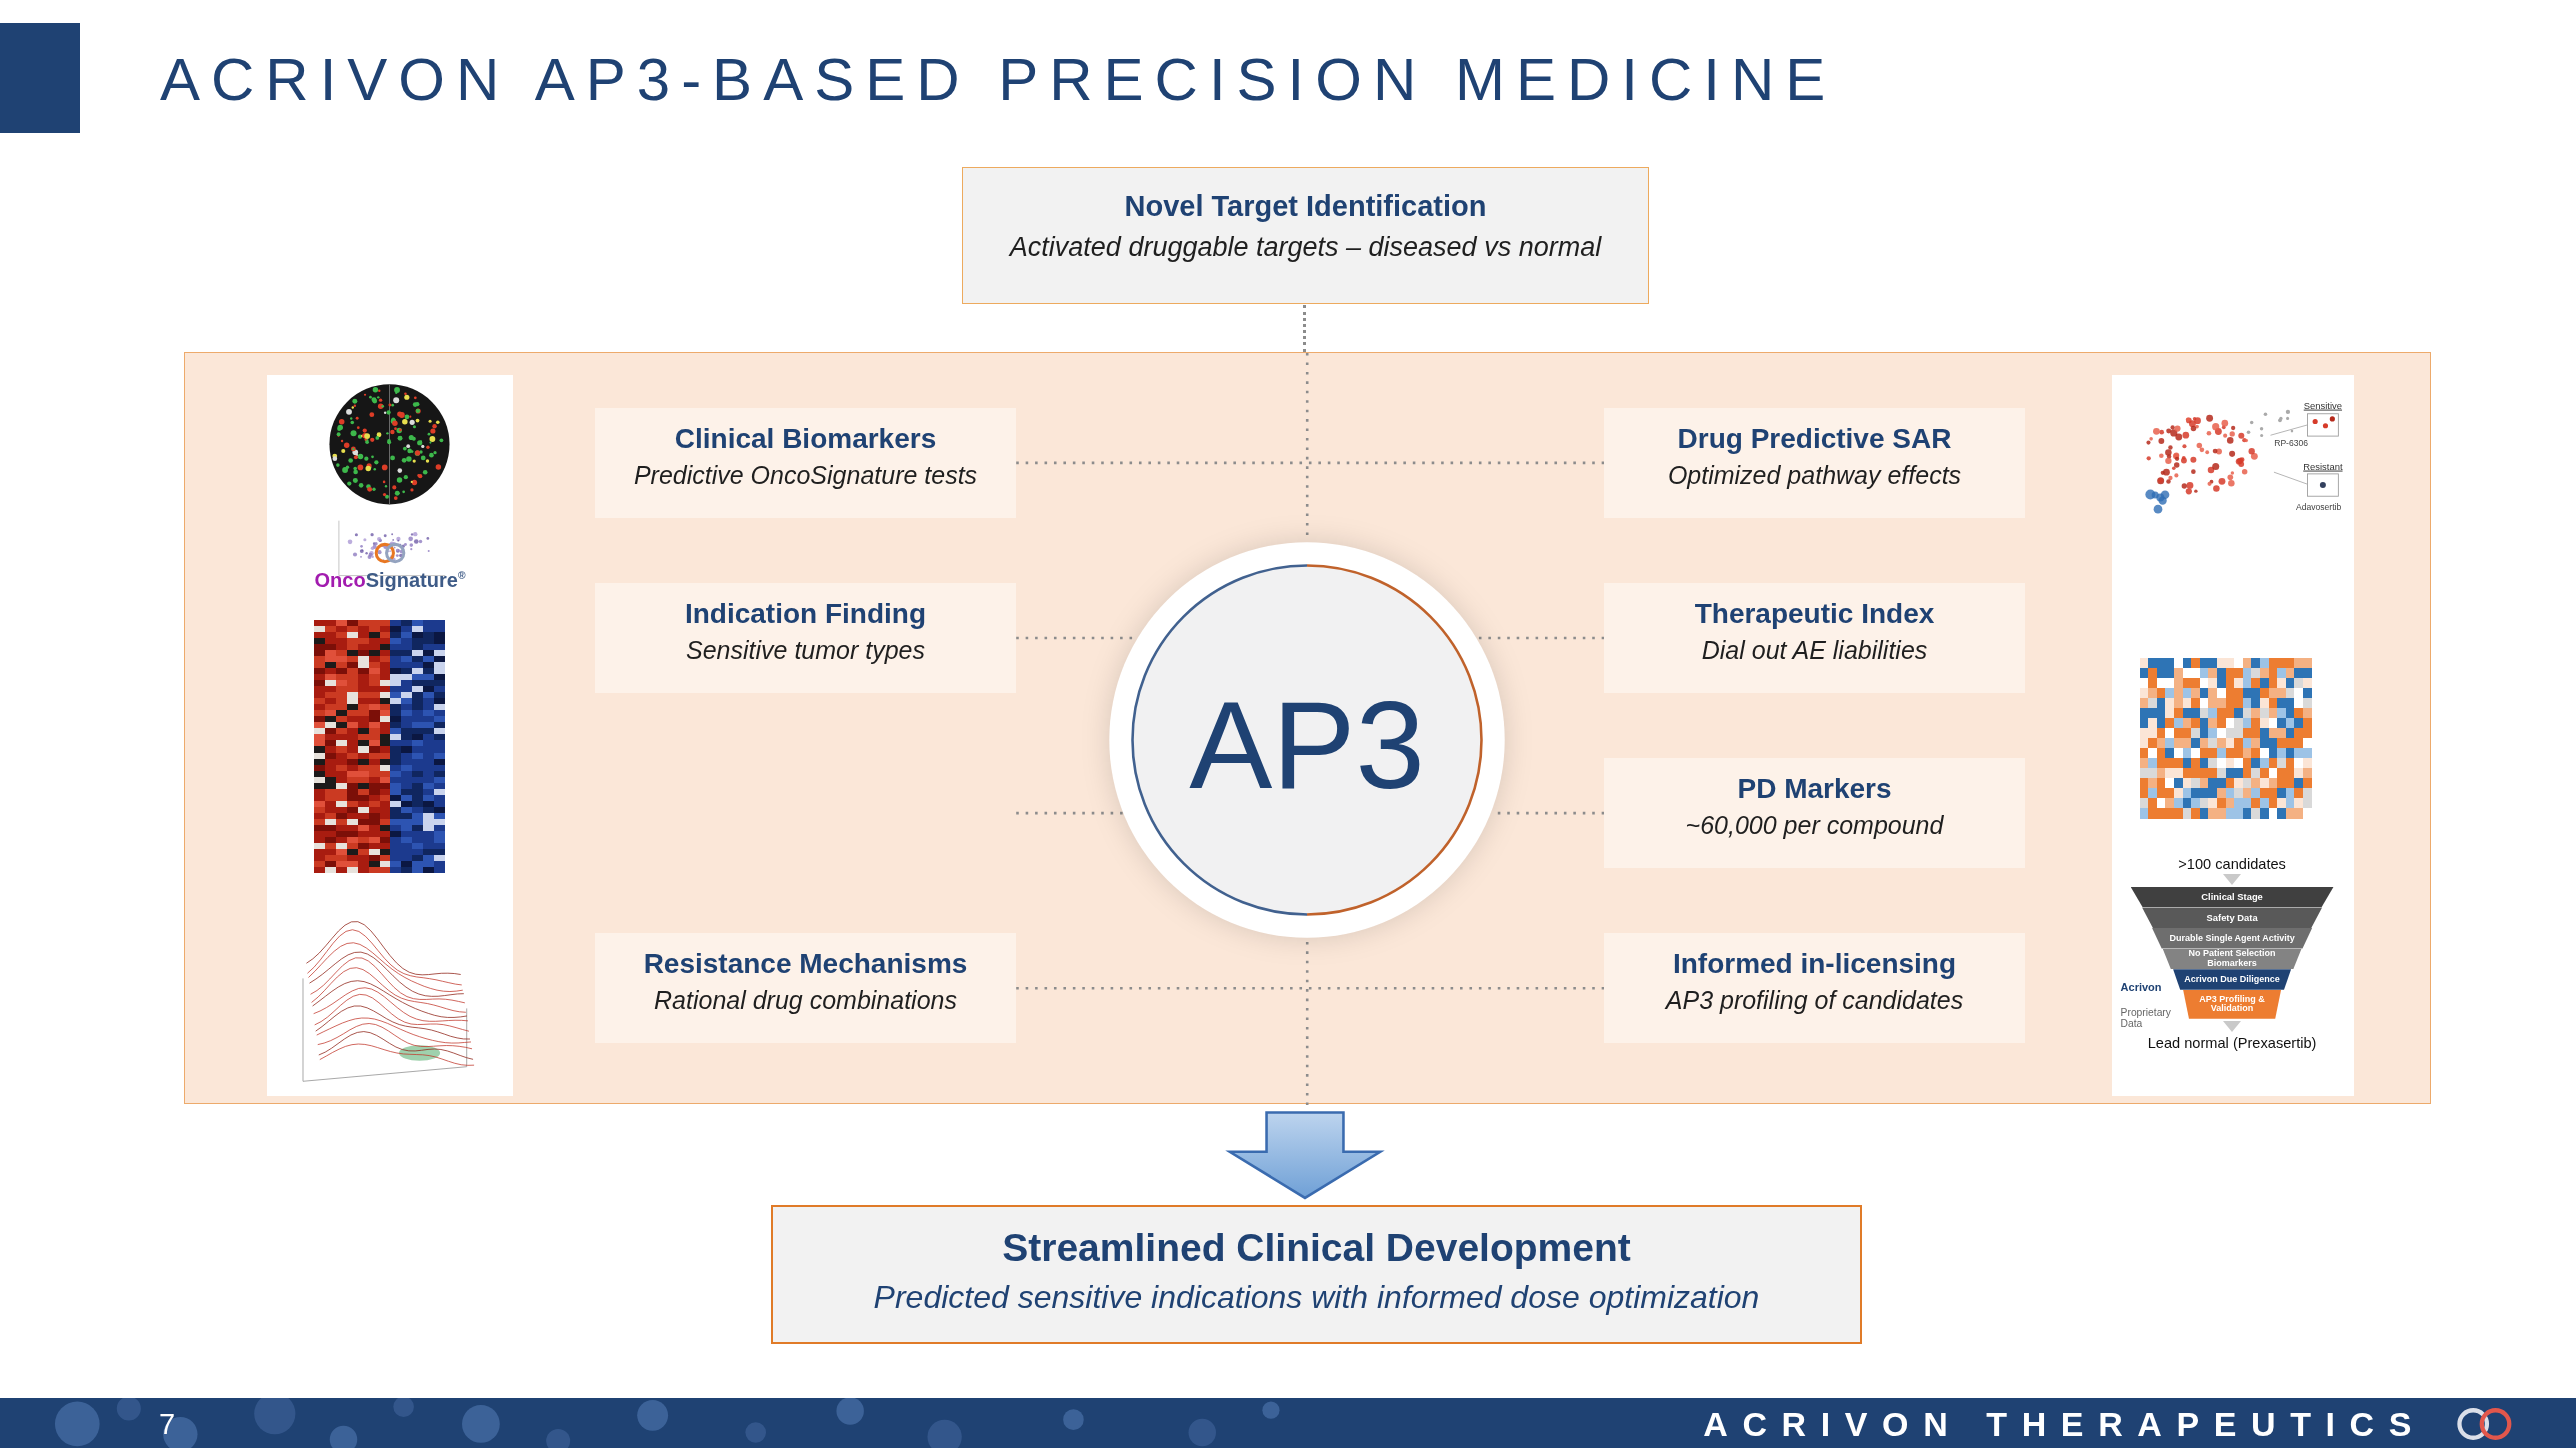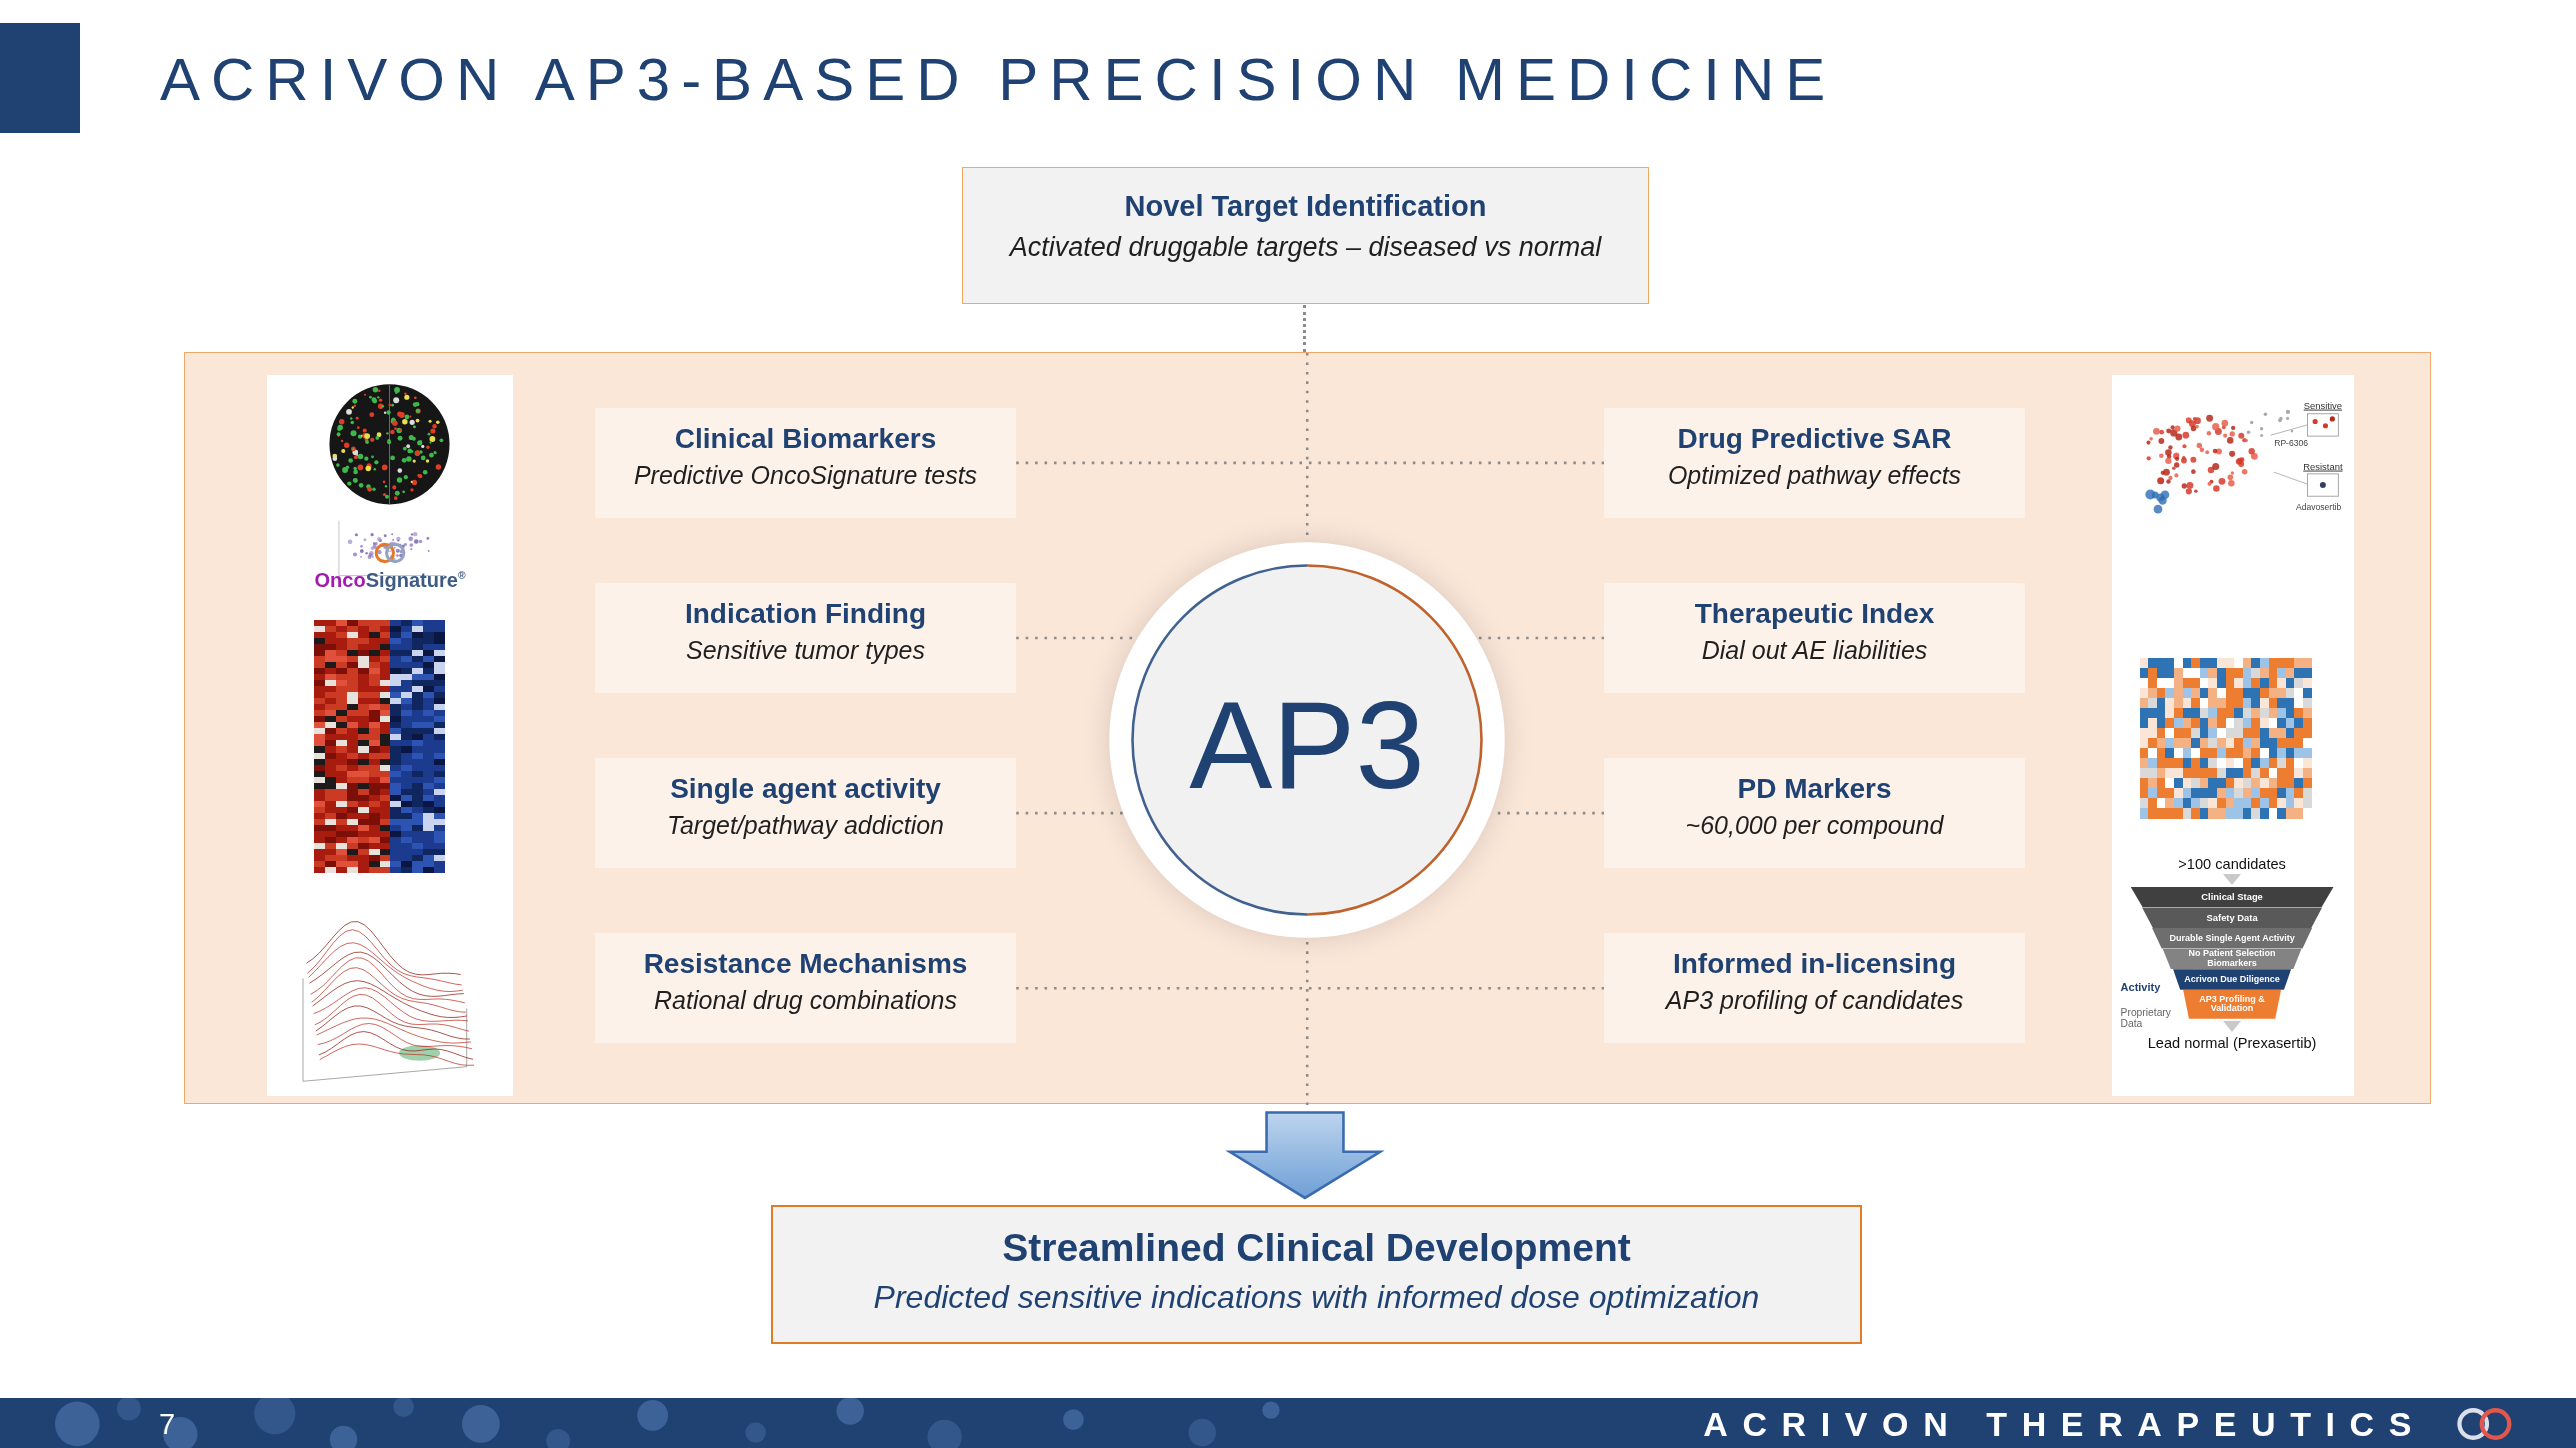--- a/index.html
+++ b/index.html
@@ -868,24 +868,20 @@
     </div>
 
     <div class="pbox lcol row1">
       <div class="pb-title">Clinical Biomarkers</div>
       <div class="pb-sub">Predictive OncoSignature tests</div>
     </div>
     <div class="pbox lcol row2">
       <div class="pb-title">Indication Finding</div>
       <div class="pb-sub">Sensitive tumor types</div>
     </div>
-    <div class="pbox lcol row3">
-      <div class="pb-title">Single agent activity</div>
-      <div class="pb-sub">Target/pathway addiction</div>
-    </div>
     <div class="pbox lcol row4">
       <div class="pb-title">Resistance Mechanisms</div>
       <div class="pb-sub">Rational drug combinations</div>
     </div>
 
     <svg class="circle-svg" width="404" height="404" viewBox="0 0 470 470">
       <circle cx="235" cy="235" r="230" fill="#ffffff"></circle>
       <circle cx="235" cy="235" r="203" fill="#F1F1F2"></circle>
       <path d="M235 32 A203 203 0 0 0 235 438" fill="none" stroke="#41618F" stroke-width="3"></path>
       <path d="M235 32 A203 203 0 0 1 235 438" fill="none" stroke="#C0622B" stroke-width="3"></path>
@@ -1350,21 +1346,21 @@
         <div class="fn-top">&gt;100 candidates</div>
         <div class="fn-arrow"></div>
         <div class="band b1">Clinical Stage</div>
         <div class="band b2">Safety Data</div>
         <div class="band b3">Durable Single Agent Activity</div>
         <div class="band b4">No Patient Selection Biomarkers</div>
         <div class="band b5">Acrivon Due Diligence</div>
         <div class="band b6">AP3 Profiling &amp; Validation</div>
         <div class="fn-arrow"></div>
         <div class="fn-bottom">Lead normal (Prexasertib)</div>
-        <div class="fn-side1">Activity</div>
+        <div class="fn-side1">Acrivon</div>
         <div class="fn-side2">Proprietary Data</div>
       </div>
     </div>
 
   </div>
 
   <svg class="big-arrow" width="172" height="94" viewBox="0 0 200 110">
     <defs>
       <linearGradient id="ag" x1="0" y1="0" x2="0" y2="1">
         <stop offset="0" stop-color="#BDD4EE"></stop>

